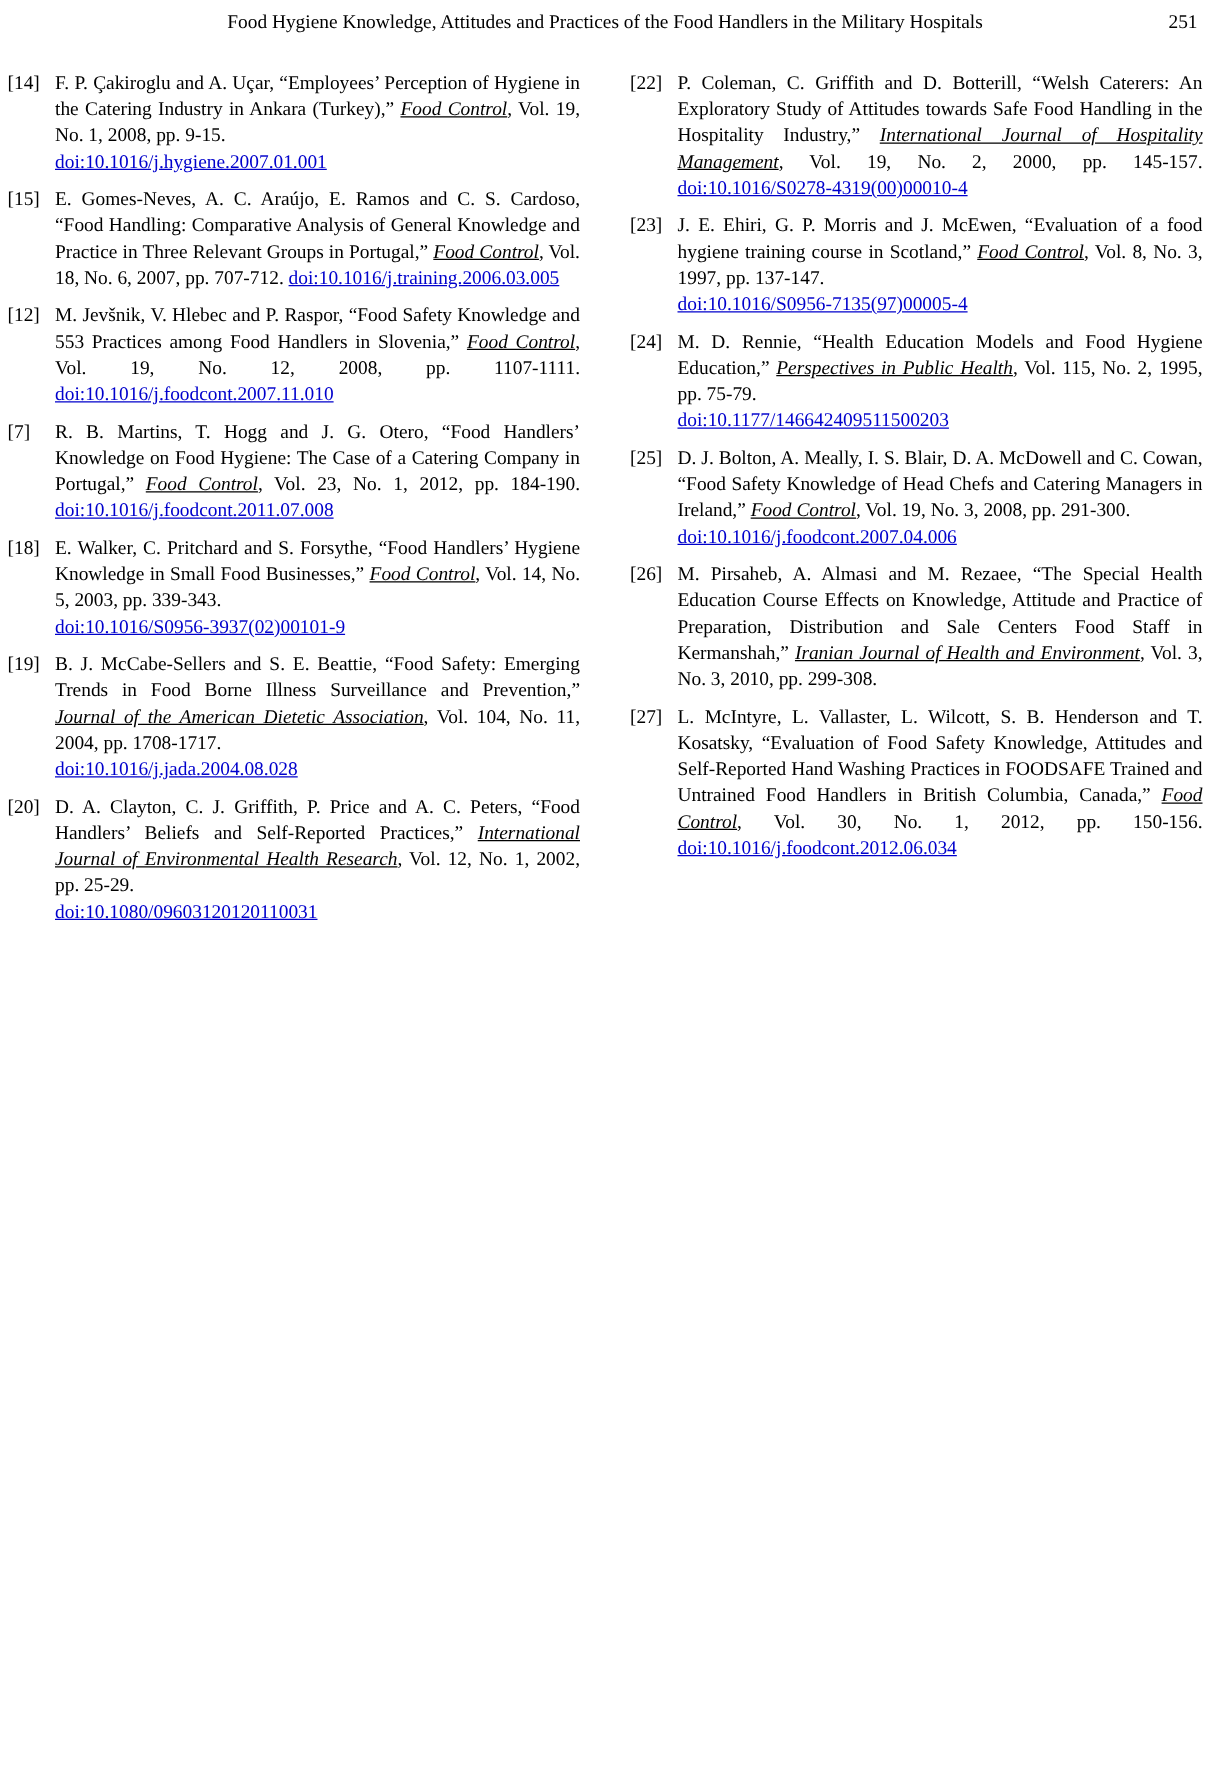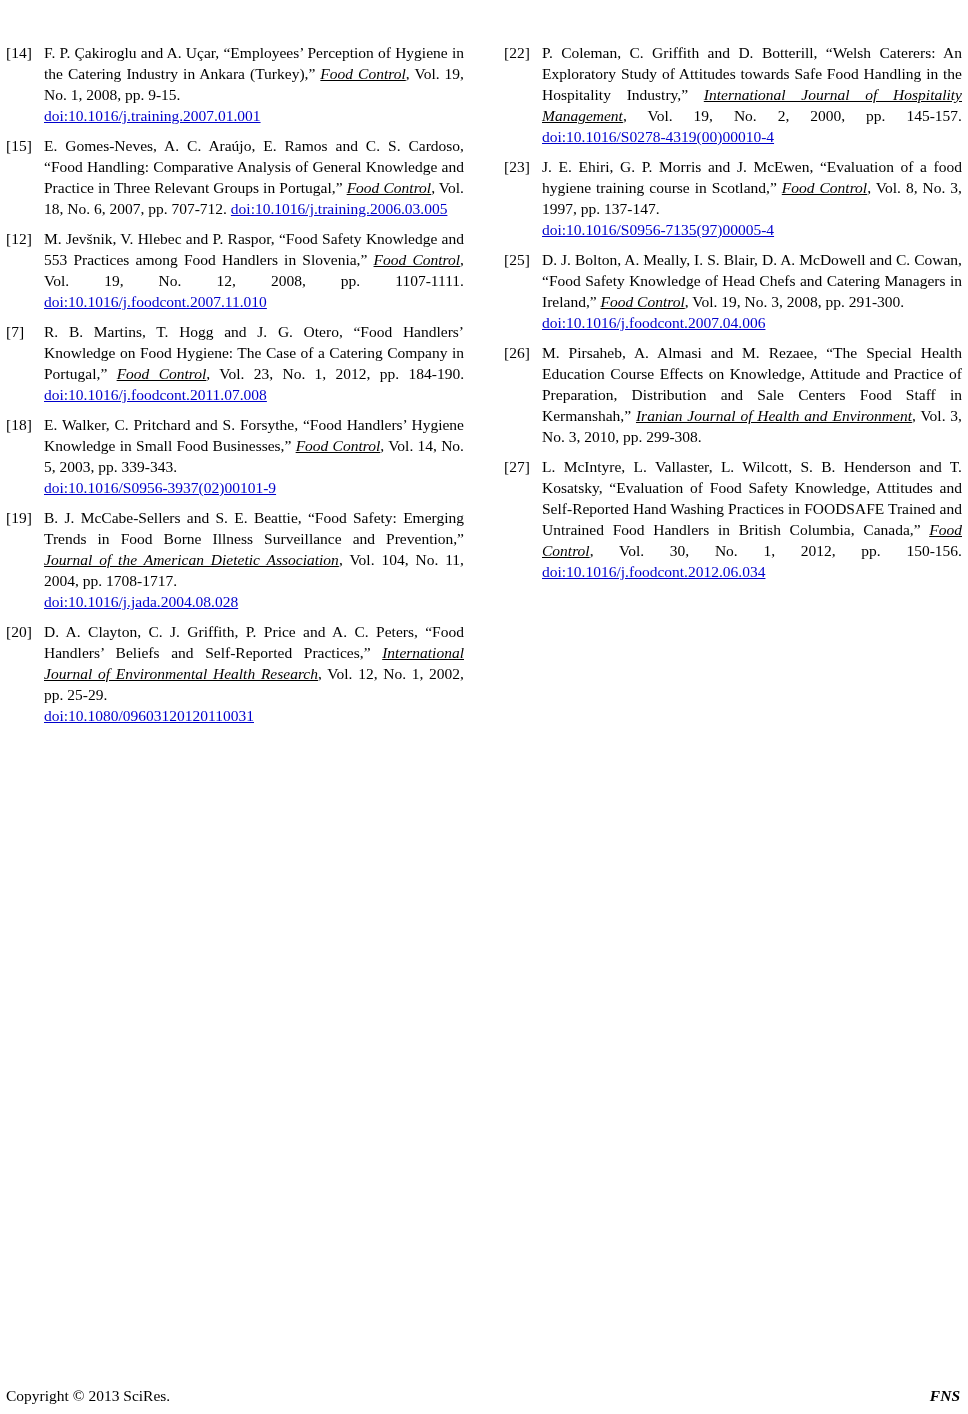--- a/index.html
+++ b/index.html
@@ -27,21 +27,21 @@
     color: #000000;
   }
   .page-number {
     position: absolute;
     top: 0;
     right: 4px;
     font-size: 15.5px;
   }
   .columns {
     position: absolute;
-    top: 42px;
+    top: 56px;
     left: 6px;
     right: 6px;
     display: flex;
     gap: 40px;
   }
   .column { flex: 1; min-width: 0; }
   .reference {
     display: flex;
     margin-bottom: 9px;
   }
@@ -72,26 +72,30 @@
     font-weight: bold;
     font-style: italic;
     padding-right: 2px;
   }
 </style>
 </head>
 <body>
 
 <div class="page">
 
+  <div class="header">
+    <div class="header-title">Food Hygiene Knowledge, Attitudes and Practices of the Food Handlers in the Military Hospitals</div>
+    <div class="page-number">251</div>
+  </div>
 
   <div class="columns">
     <div class="column" id="col-left">
         <div class="reference">
           <span class="ref-num">[14]</span>
-          <div class="ref-body"><span>F. P. Çakiroglu and A. Uçar, “Employees’ Perception of Hygiene in the Catering Industry in Ankara (Turkey),” </span><em>Food Control</em><span>, Vol. 19, No. 1, 2008, pp. 9-15.</span><br><a class="doi-link" href="#">doi:10.1016/j.training.2007.01.001</a></div>
+          <div class="ref-body"><span>F. P. Çakiroglu and A. Uçar, “Employees’ Perception of Hygiene in the Catering Industry in Ankara (Turkey),” </span><em>Food Control</em><span>, Vol. 19, No. 1, 2008, pp. 9-15.</span><br><a class="doi-link" href="#">doi:10.1016/j.hygiene.2007.01.001</a></div>
         </div>
         <div class="reference">
           <span class="ref-num">[15]</span>
           <div class="ref-body"><span>E. Gomes-Neves, A. C. Araújo, E. Ramos and C. S. Cardoso, “Food Handling: Comparative Analysis of General Knowledge and Practice in Three Relevant Groups in Portugal,” </span><em>Food Control</em><span>, Vol. 18, No. 6, 2007, pp. 707-712. </span><a class="doi-link" href="#">doi:10.1016/j.training.2006.03.005</a></div>
         </div>
         <div class="reference">
           <span class="ref-num">[12]</span>
           <div class="ref-body"><span>M. Jevšnik, V. Hlebec and P. Raspor, “Food Safety Knowledge and 553 Practices among Food Handlers in Slovenia,” </span><em>Food Control</em><span>, Vol. 19, No. 12, 2008, pp. 1107-1111. </span><a class="doi-link" href="#">doi:10.1016/j.foodcont.2007.11.010</a></div>
         </div>
         <div class="reference">
@@ -114,32 +118,32 @@
     <div class="column" id="col-right">
         <div class="reference">
           <span class="ref-num">[22]</span>
           <div class="ref-body"><span>P. Coleman, C. Griffith and D. Botterill, “Welsh Caterers: An Exploratory Study of Attitudes towards Safe Food Handling in the Hospitality Industry,” </span><em>International Journal of Hospitality Management</em><span>, Vol. 19, No. 2, 2000, pp. 145-157. </span><a class="doi-link" href="#">doi:10.1016/S0278-4319(00)00010-4</a></div>
         </div>
         <div class="reference">
           <span class="ref-num">[23]</span>
           <div class="ref-body"><span>J. E. Ehiri, G. P. Morris and J. McEwen, “Evaluation of a food hygiene training course in Scotland,” </span><em>Food Control</em><span>, Vol. 8, No. 3, 1997, pp. 137-147.</span><br><a class="doi-link" href="#">doi:10.1016/S0956-7135(97)00005-4</a></div>
         </div>
         <div class="reference">
+          <span class="ref-num">[24]</span>
+          <div class="ref-body"><span>M. D. Rennie, “Health Education Models and Food Hygiene Education,” </span><em>Perspectives in Public Health</em><span>, Vol. 115, No. 2, 1995, pp. 75-79.</span><br><a class="doi-link" href="#">doi:10.1177/146642409511500203</a></div>
+        </div>
+        <div class="reference">
           <span class="ref-num">[25]</span>
           <div class="ref-body"><span>D. J. Bolton, A. Meally, I. S. Blair, D. A. McDowell and C. Cowan, “Food Safety Knowledge of Head Chefs and Catering Managers in Ireland,” </span><em>Food Control</em><span>, Vol. 19, No. 3, 2008, pp. 291-300.</span><br><a class="doi-link" href="#">doi:10.1016/j.foodcont.2007.04.006</a></div>
         </div>
         <div class="reference">
           <span class="ref-num">[26]</span>
           <div class="ref-body"><span>M. Pirsaheb, A. Almasi and M. Rezaee, “The Special Health Education Course Effects on Knowledge, Attitude and Practice of Preparation, Distribution and Sale Centers Food Staff in Kermanshah,” </span><em>Iranian Journal of Health and Environment</em><span>, Vol. 3, No. 3, 2010, pp. 299-308.</span></div>
         </div>
         <div class="reference">
           <span class="ref-num">[27]</span>
           <div class="ref-body"><span>L. McIntyre, L. Vallaster, L. Wilcott, S. B. Henderson and T. Kosatsky, “Evaluation of Food Safety Knowledge, Attitudes and Self-Reported Hand Washing Practices in FOODSAFE Trained and Untrained Food Handlers in British Columbia, Canada,” </span><em>Food Control</em><span>, Vol. 30, No. 1, 2012, pp. 150-156. </span><a class="doi-link" href="#">doi:10.1016/j.foodcont.2012.06.034</a></div>
         </div>
       </div>
   </div>
 
-  <div class="footer">
-    <div class="copyright">Copyright © 2013 SciRes.</div>
-    <div class="journal-code">FNS</div>
-  </div>
 
 </div>
 
 </body></html>

